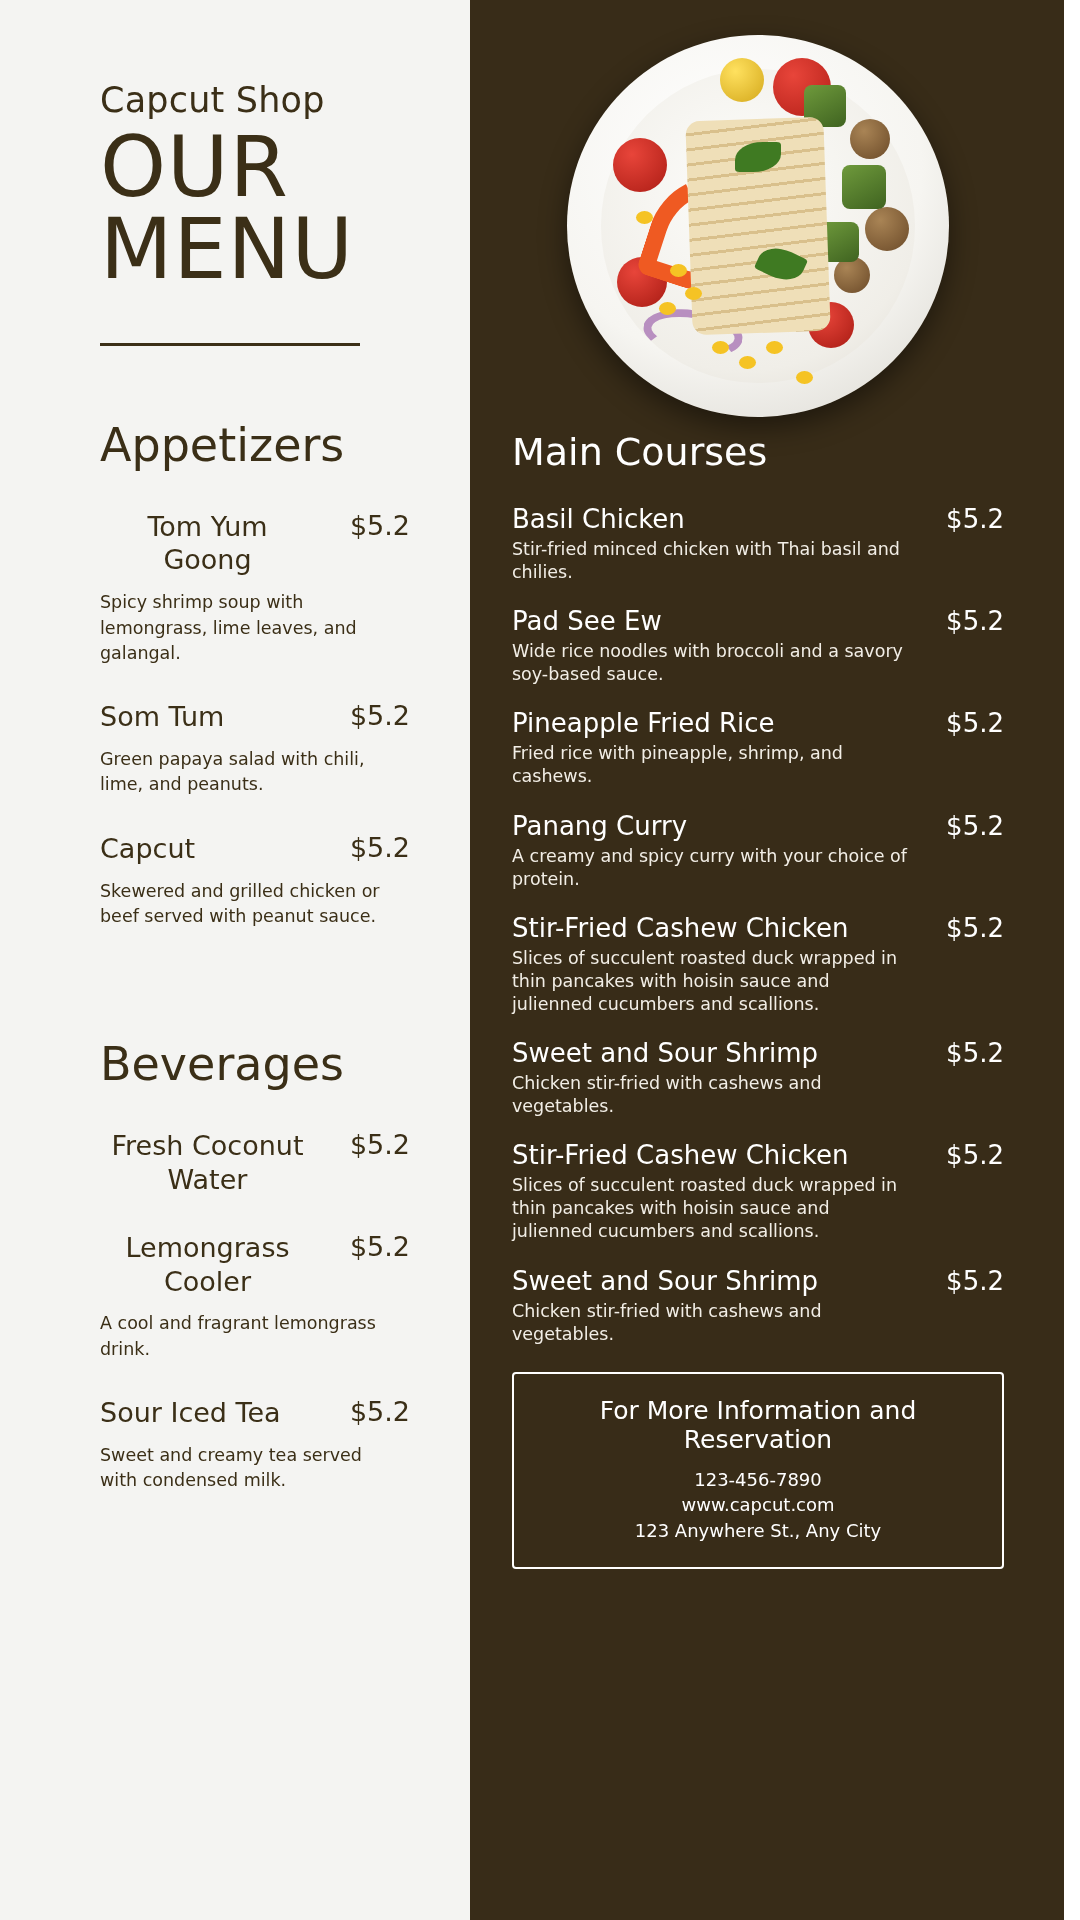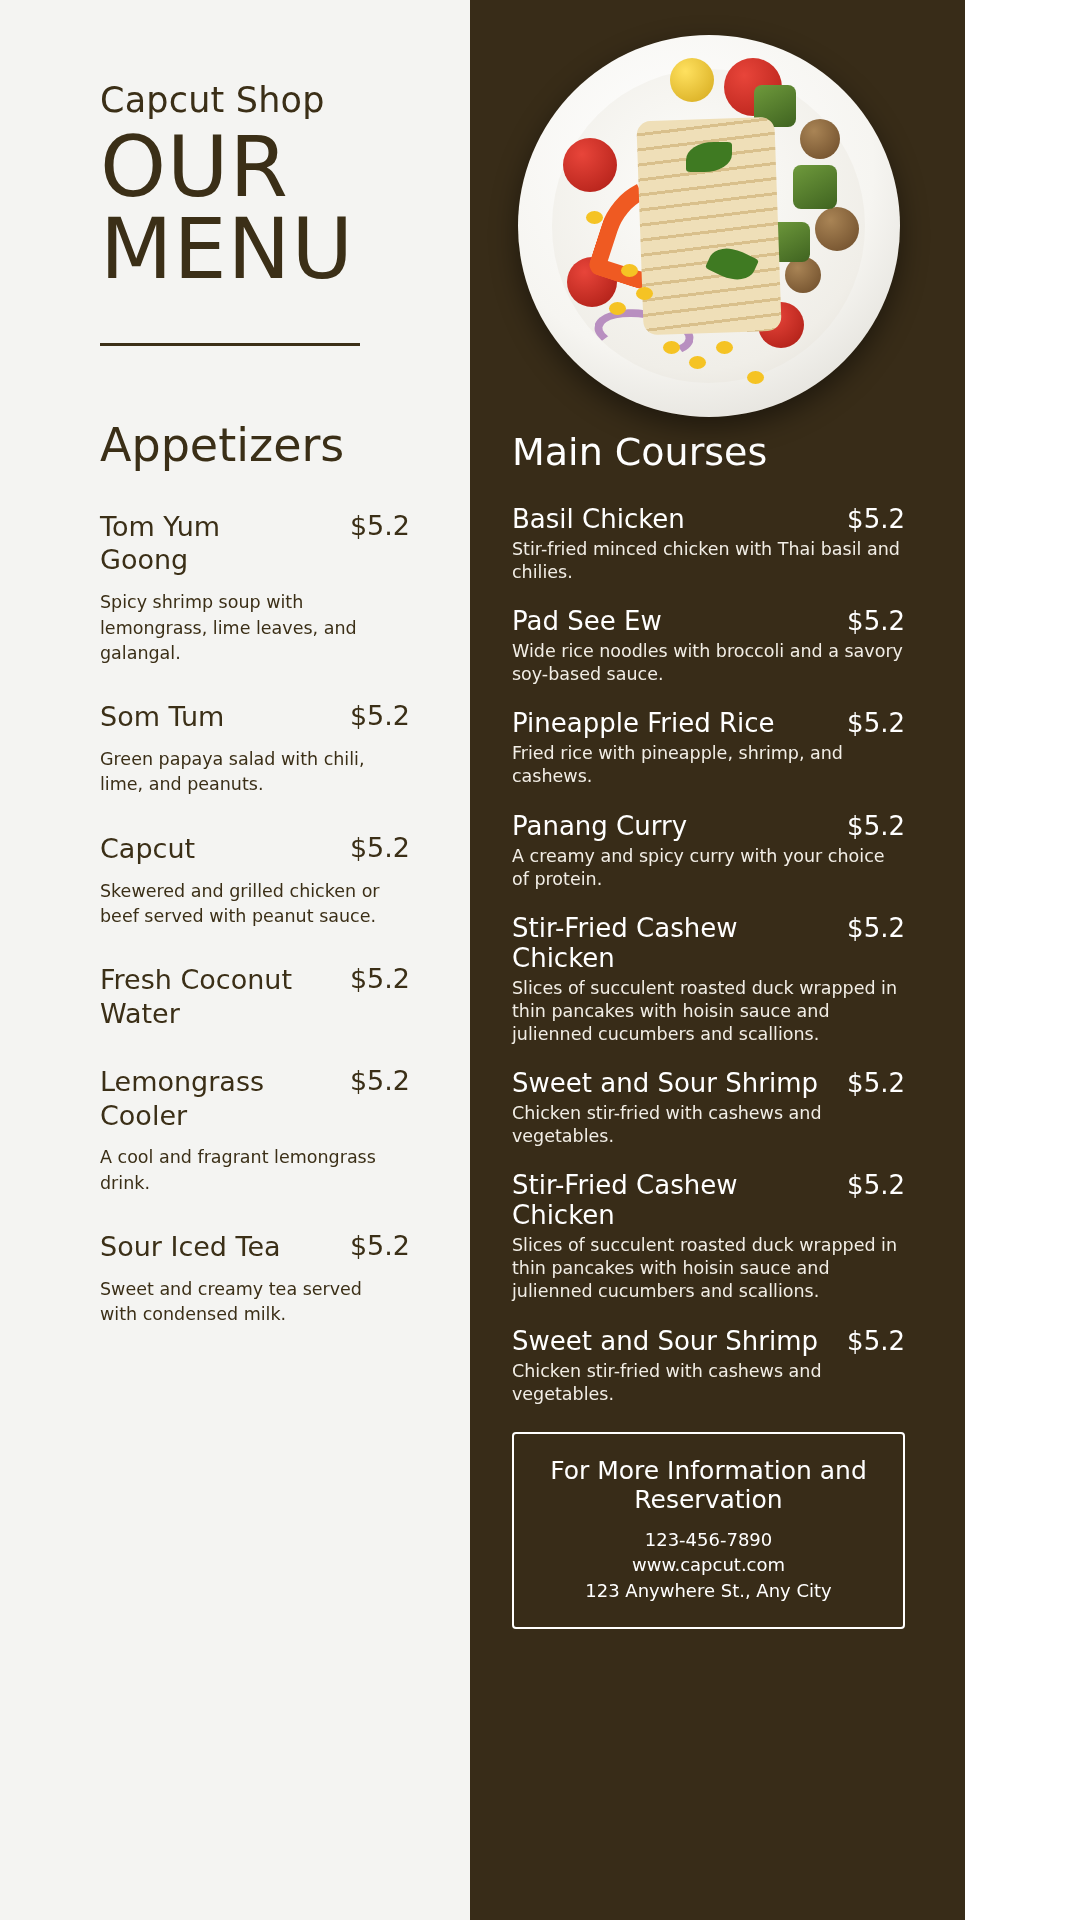--- a/index.html
+++ b/index.html
@@ -10,21 +10,21 @@
   }
 
   body {
     font-family: "DejaVu Sans", sans-serif;
     background: #ffffff;
     overflow: hidden;
   }
 
   .menu {
     position: relative;
-    width: 965px;
+    width: 1064px;
     height: 1920px;
     display: flex;
   }
 
   
   .left-panel {
     width: 470px;
     height: 100%;
     background: #f4f4f2;
     padding: 80px 60px 40px 100px;
@@ -65,20 +65,21 @@
     margin-top: 108px;
   }
 
   .l-item { margin-bottom: 34px; }
 
   .l-item-head {
     display: flex;
     justify-content: space-between;
     align-items: flex-start;
     gap: 12px;
+    text-align: center;
   }
 
   .l-item-name {
     font-size: 27px;
     font-weight: 400;
     line-height: 1.25;
     color: #3b2f17;
     max-width: 215px;
   }
 
@@ -285,20 +286,21 @@
     </div>
 
     <div class="l-item">
       <div class="l-item-head">
         <div class="l-item-name">Capcut</div>
         <div class="l-item-price">$5.2</div>
       </div>
       <div class="l-item-desc">Skewered and grilled chicken or beef served with peanut sauce.</div>
     </div>
 
+    <div class="left-section-title beverages">Beverages</div>
 
     <div class="l-item">
       <div class="l-item-head">
         <div class="l-item-name">Fresh Coconut Water</div>
         <div class="l-item-price">$5.2</div>
       </div>
     </div>
 
     <div class="l-item">
       <div class="l-item-head">

